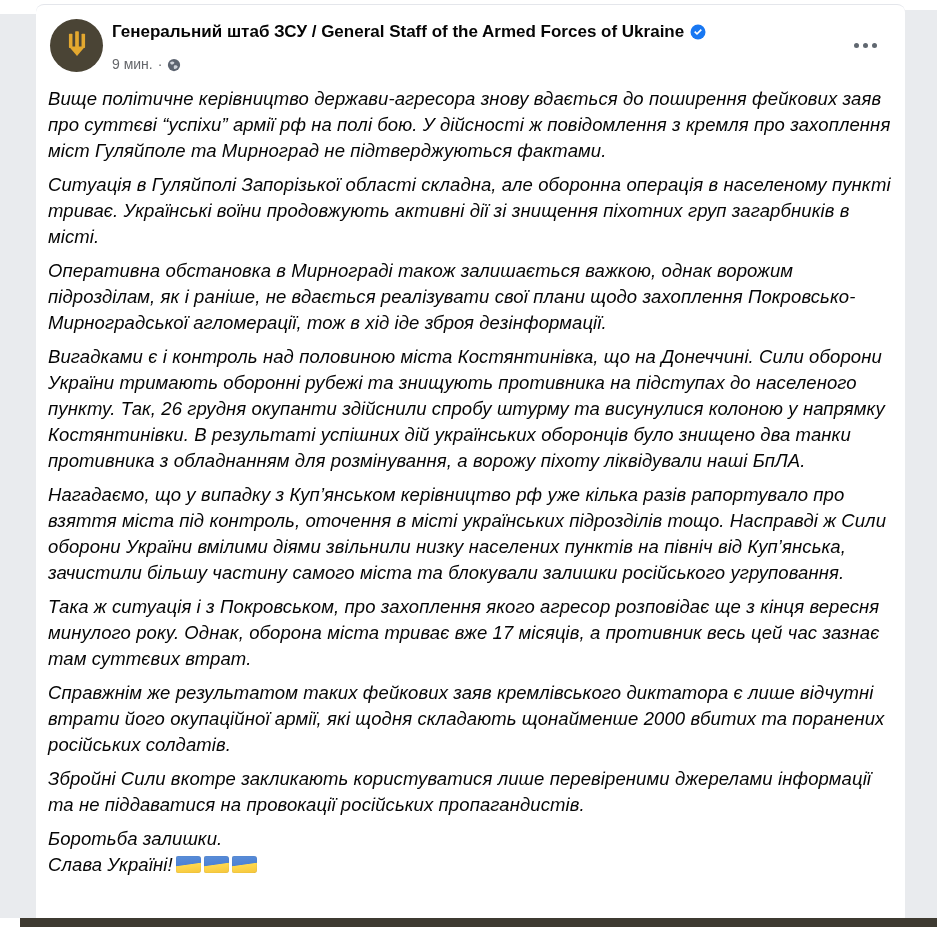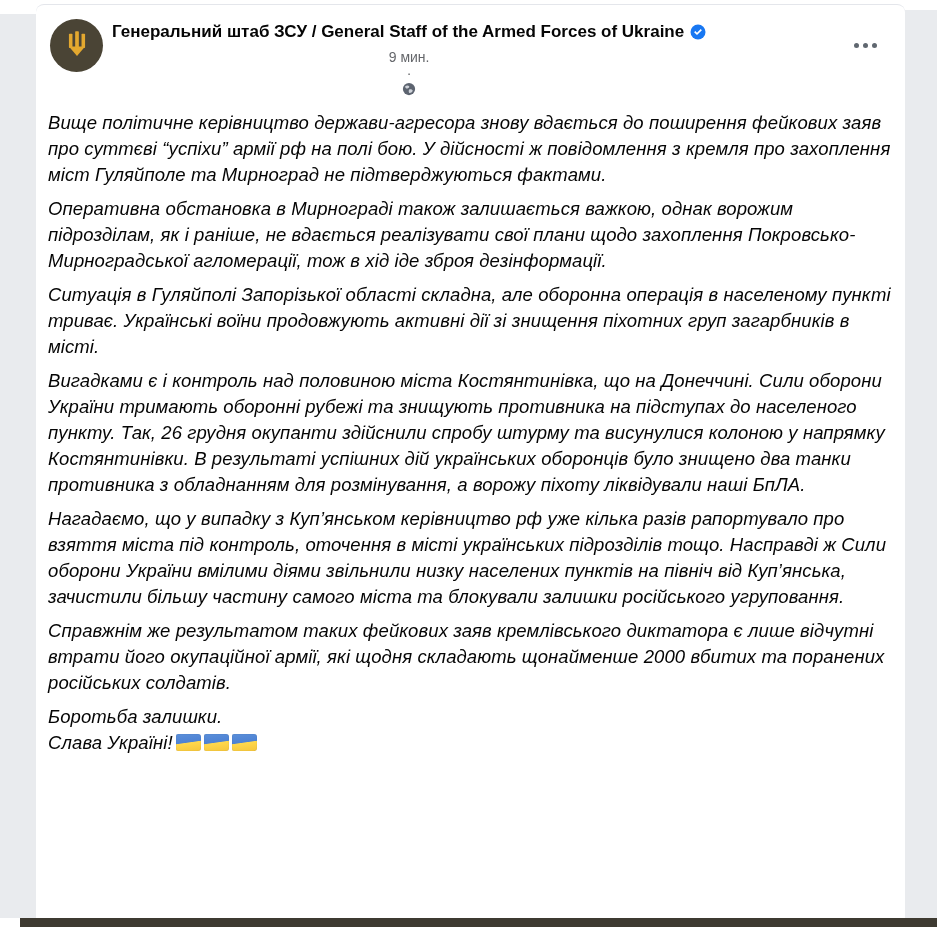--- a/index.html
+++ b/index.html
@@ -35,22 +35,22 @@
     cursor: pointer;
   }
   .header-text { margin-left: 9px; padding-top: 3px; min-width: 0; }
   .title-row { display: flex; align-items: center; }
   .page-name {
     font-size: 17px; font-weight: 700; color: #050505;
     white-space: nowrap; cursor: pointer;
   }
   .verified { margin-left: 6px; display: inline-flex; flex: 0 0 auto; }
   .meta-row {
-    margin-top: 7px; display: flex; align-items: center;
-    font-size: 14px; color: #65676b; flex-direction: column;
+    margin-top: 14px; display: flex; align-items: center;
+    font-size: 14px; color: #65676b;
   }
   .meta-row .dot { margin: 0 5px; }
   .globe { display: inline-flex; margin-top: 1px; }
   .menu {
     margin-left: auto; margin-top: 18px; margin-right: 2px;
     display: flex; gap: 4px; align-items: center; cursor: pointer;
     padding: 6px;
   }
   .menu i {
     width: 5px; height: 5px; border-radius: 50%; background: #606770; display: block;
@@ -122,25 +122,27 @@
 
       <div class="menu">
         <i></i>
         <i></i>
         <i></i>
       </div>
     </div>
 
     <div class="body-text">
       <p>Вище політичне керівництво держави-агресора знову вдається до поширення фейкових заяв про суттєві “успіхи” армії рф на полі бою. У дійсності ж повідомлення з кремля про захоплення міст Гуляйполе та Мирноград не підтверджуються фактами.</p>
+      <p>Ситуація в Гуляйполі Запорізької області складна, але оборонна операція в населеному пункті триває. Українські воїни продовжують активні дії зі знищення піхотних груп загарбників в місті.</p>
       <p>Оперативна обстановка в Мирнограді також залишається важкою, однак ворожим підрозділам, як і раніше, не вдається реалізувати свої плани щодо захоплення Покровсько-Мирноградської агломерації, тож в хід іде зброя дезінформації.</p>
-      <p>Ситуація в Гуляйполі Запорізької області складна, але оборонна операція в населеному пункті триває. Українські воїни продовжують активні дії зі знищення піхотних груп загарбників в місті.</p>
       <p>Вигадками є і контроль над половиною міста Костянтинівка, що на Донеччині.  Сили оборони України тримають оборонні рубежі та знищують противника на підступах до населеного пункту. Так, 26 грудня окупанти здійснили спробу штурму та висунулися колоною у напрямку Костянтинівки. В результаті успішних дій українських оборонців було знищено два танки противника з обладнанням для розмінування, а ворожу піхоту ліквідували наші БпЛА.</p>
       <p>Нагадаємо, що у випадку з Куп’янськом керівництво рф уже кілька разів рапортувало про взяття міста під контроль, оточення в місті українських підрозділів тощо. Насправді ж Сили оборони України вмілими діями звільнили низку населених пунктів на північ від Куп’янська, зачистили більшу частину самого міста та блокували залишки російського угруповання.</p>
+      <p>Така ж ситуація і з Покровськом, про захоплення якого агресор розповідає ще з кінця вересня минулого року. Однак, оборона міста триває вже 17 місяців, а противник весь цей час зазнає там суттєвих втрат.</p>
       <p>Справжнім же результатом таких фейкових заяв кремлівського диктатора є лише відчутні втрати його окупаційної армії, які щодня складають щонайменше 2000 вбитих та поранених російських солдатів.</p>
+      <p>Збройні Сили вкотре закликають користуватися лише перевіреними джерелами інформації та не піддаватися на провокації російських пропагандистів.</p>
       <p>
         <span>Боротьба залишки.</span><br>
         <span>Слава Україні!</span><span class="flags"><span class="flag"></span><span class="flag"></span><span class="flag"></span></span>
       </p>
     </div>
   </div>
 
   <div class="attachment-strip"></div>
 </div>
 

